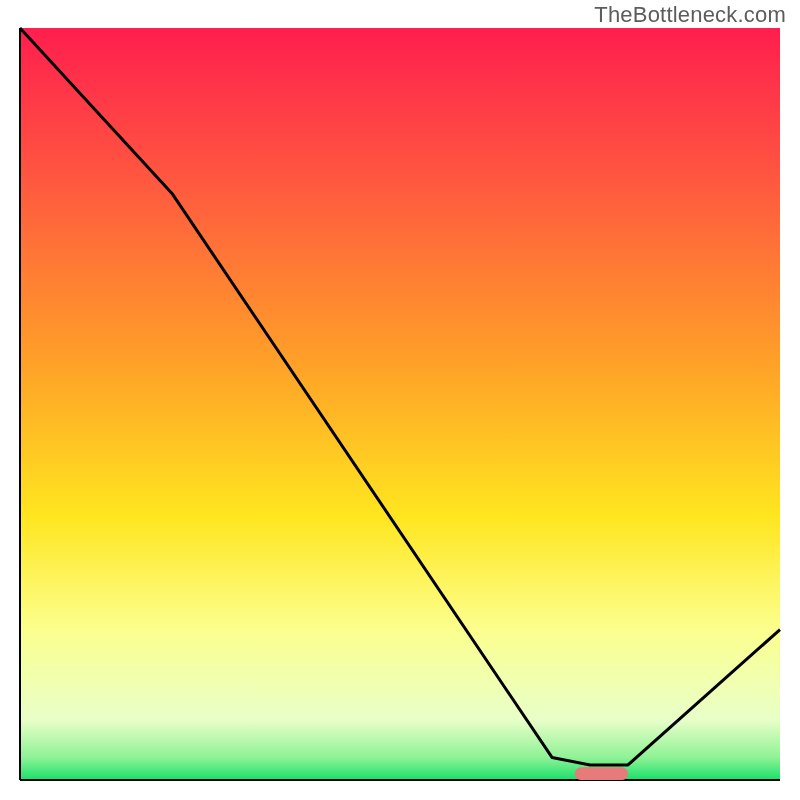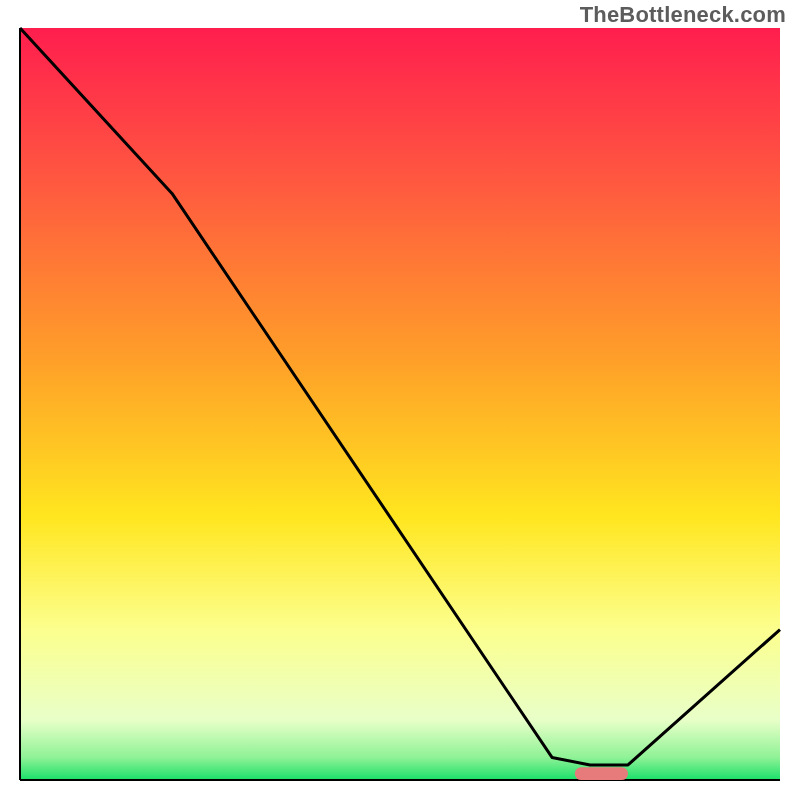--- a/index.html
+++ b/index.html
@@ -13,21 +13,21 @@
   .wrap {
     position: relative;
     width: 800px;
     height: 800px;
   }
   .watermark {
     position: absolute;
     top: 2px;
     right: 14px;
     font-size: 22px;
-    font-weight: 700;
+    font-weight: 400;
     color: #5c5c5c;
     letter-spacing: 0.2px;
     z-index: 10;
   }
   svg {
     display: block;
   }
 </style>
 </head>
 <body>

